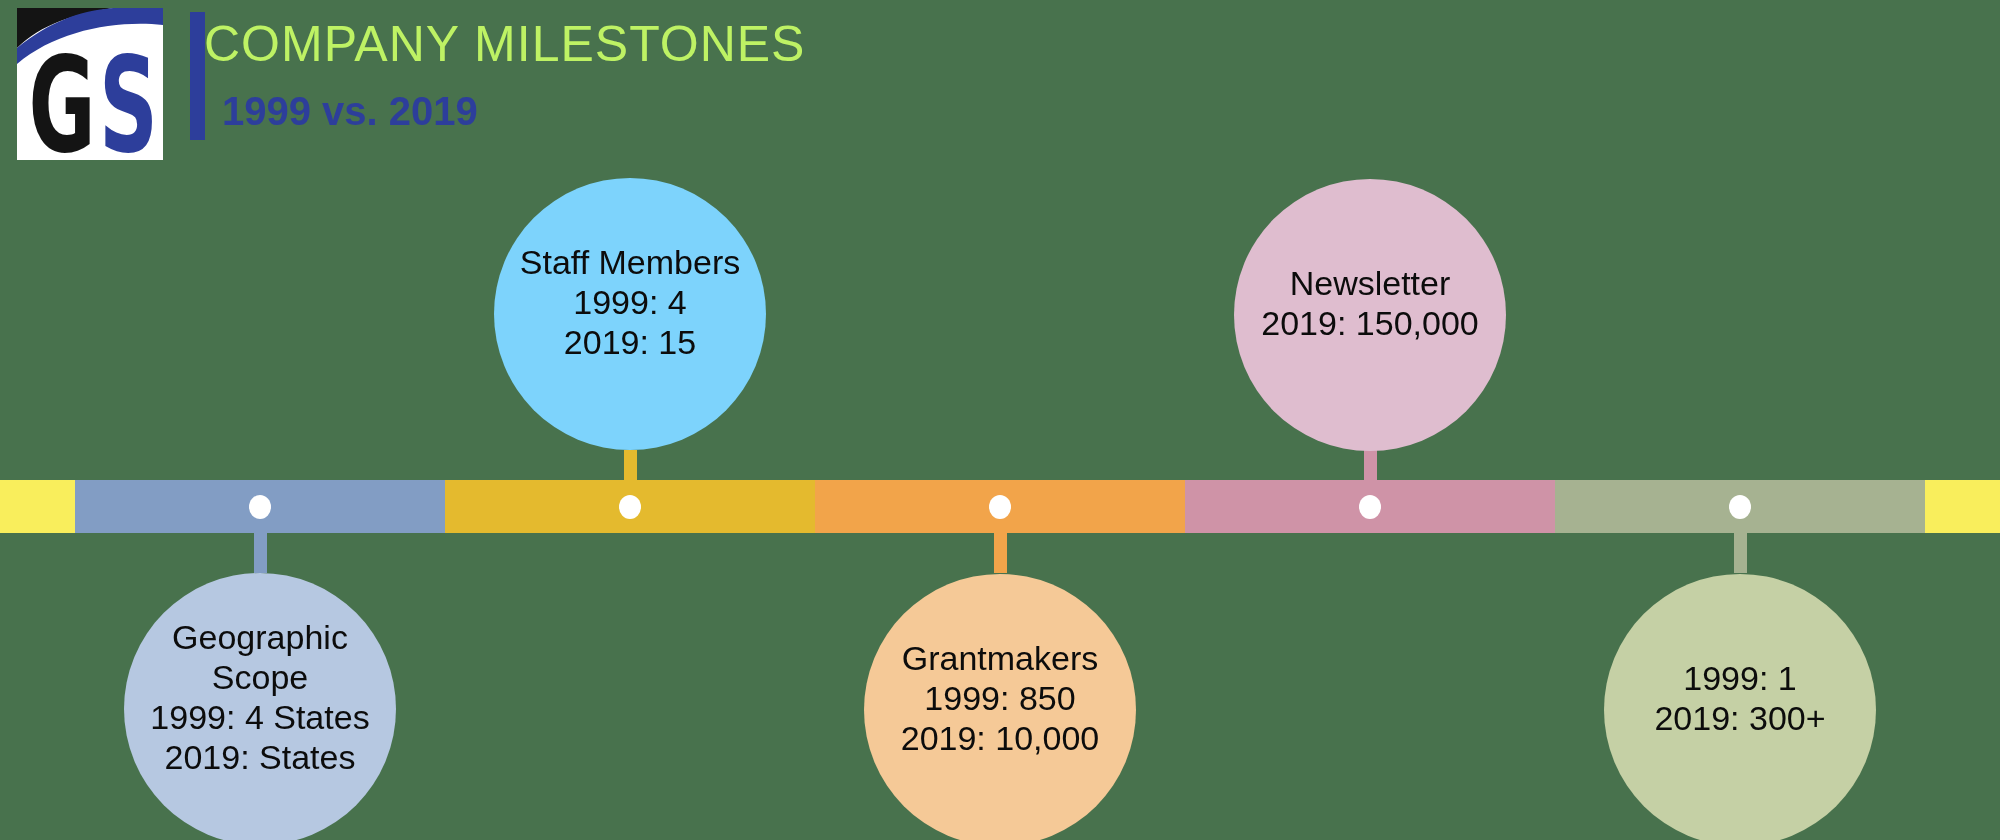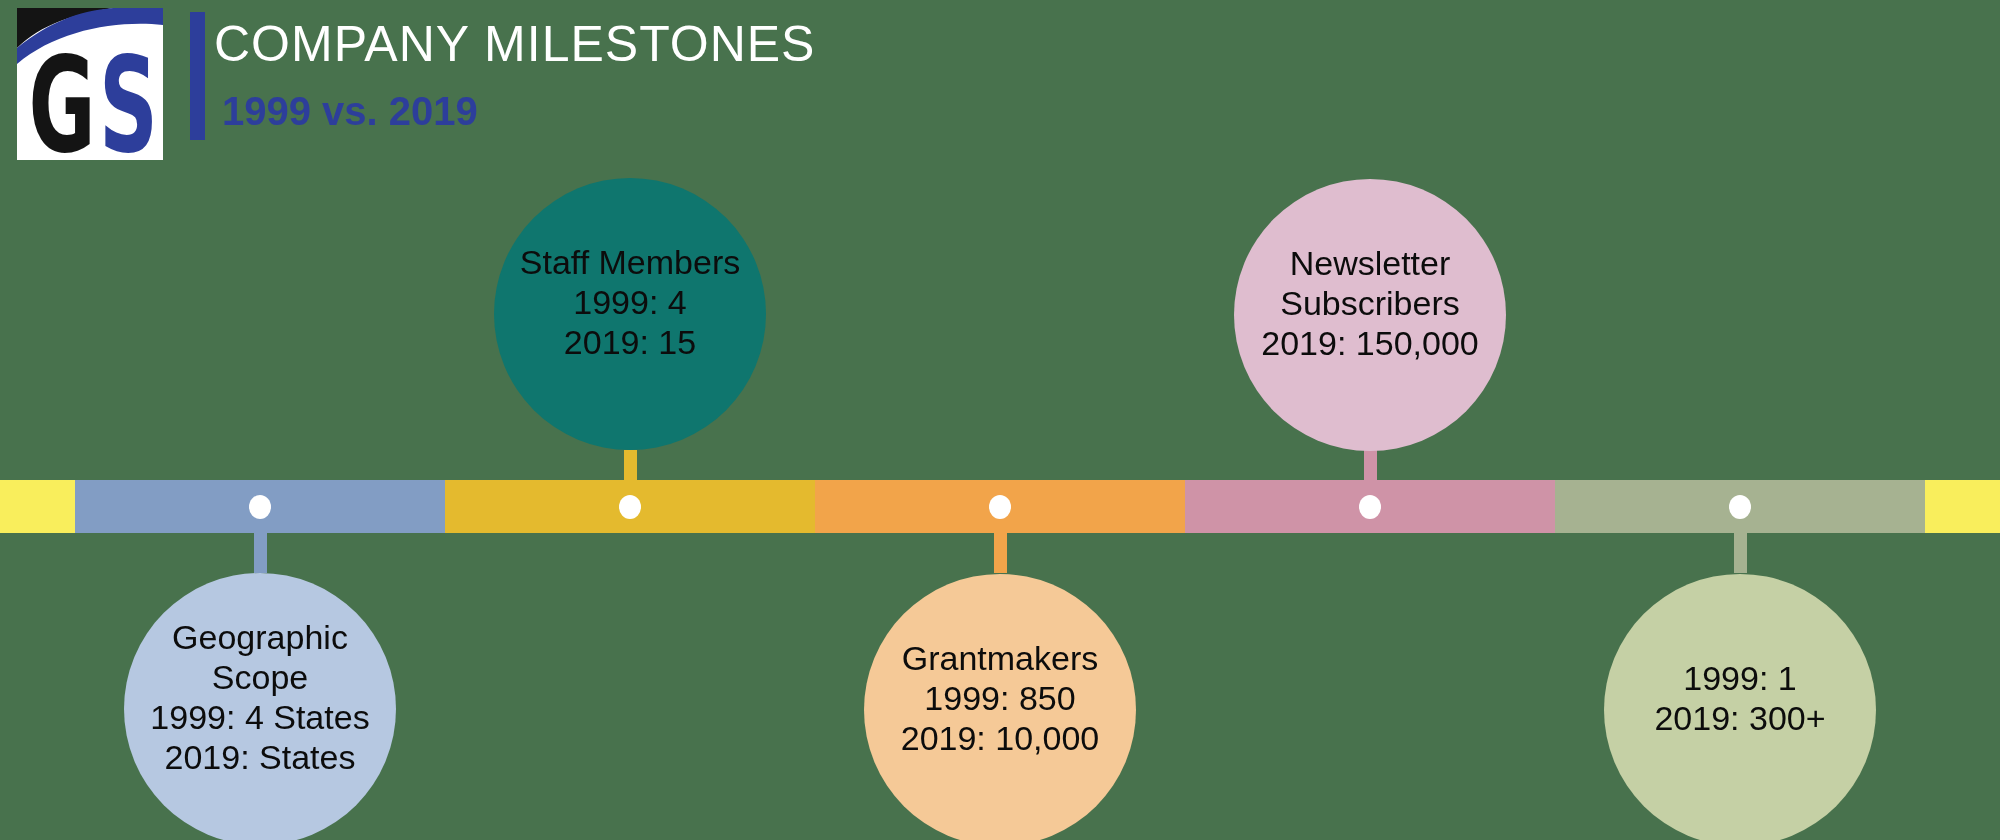--- a/index.html
+++ b/index.html
@@ -4,21 +4,21 @@
 <style>
   html,body{margin:0;padding:0;background:#48724d;}
   .stage{
     position:relative;width:2000px;height:840px;overflow:hidden;
     background:#48724d;
     font-family:"Liberation Sans",sans-serif;
   }
   
   .logo{position:absolute;left:17px;top:8px;width:146px;height:152px;}
   .divider{position:absolute;left:190px;top:12px;width:15px;height:128px;background:#2d3e9b;}
-  .title{position:absolute;left:214px;top:14px;font-size:50px;line-height:60px;color:#ffffff;letter-spacing:1px;white-space:nowrap;}
+  .title{position:absolute;left:204px;top:14px;font-size:50px;line-height:60px;color:#bef264;letter-spacing:1px;white-space:nowrap;}
   .subtitle{position:absolute;left:222px;top:90px;font-size:40px;line-height:42px;font-weight:bold;color:#2d3e9b;white-space:nowrap;}
   
   .bar{position:absolute;left:0;top:480px;width:2000px;height:53px;}
   .seg{position:absolute;top:0;height:53px;}
   .seg-cap-left   {left:0;     width:75px;  background:#f9ee5c;}
   .seg-blue       {left:75px;  width:370px; background:#829dc4;}
   .seg-gold       {left:445px; width:370px; background:#e4ba2e;}
   .seg-orange     {left:815px; width:370px; background:#f2a44a;}
   .seg-pink       {left:1185px;width:370px; background:#cf93a7;}
   .seg-sage       {left:1555px;width:370px; background:#a6b291;}
@@ -34,21 +34,21 @@
   .stem3{left:994px; background:#f2a44a;}
   .stem4{left:1364px;background:#cf93a7;}
   .stem5{left:1734px;background:#a6b291;}
   
   .circle{
     position:absolute;width:272px;height:272px;border-radius:50%;
     display:flex;align-items:center;justify-content:center;text-align:center;
   }
   .circle-text{font-size:34px;line-height:40px;color:#0c0c0c;transform:translateY(-12px);}
   .c1{left:124px; top:573px;background:#b6c8e1;}
-  .c2{left:494px; top:178px;background:#0f766e;}
+  .c2{left:494px; top:178px;background:#7dd3fc;}
   .c3{left:864px; top:574px;background:#f5c997;}
   .c4{left:1234px;top:179px;background:#dfbdcf;}
   .c5{left:1604px;top:574px;background:#c5d0a5;}
 </style>
 </head>
 <body>
 
 <div class="stage">
 
   <svg class="logo" viewBox="0 0 146 152" xmlns="http://www.w3.org/2000/svg">
@@ -108,21 +108,20 @@
     <div class="circle-text">
       <div>Grantmakers</div>
       <div>1999: 850</div>
       <div>2019: 10,000</div>
     </div>
   </div>
 
   <div class="circle c4">
     <div class="circle-text">
       <div>Newsletter</div>
-      <div>Subscribers</div>
       <div>2019: 150,000</div>
     </div>
   </div>
 
   <div class="circle c5">
     <div class="circle-text">
       <div>1999: 1</div>
       <div>2019: 300+</div>
     </div>
   </div>

